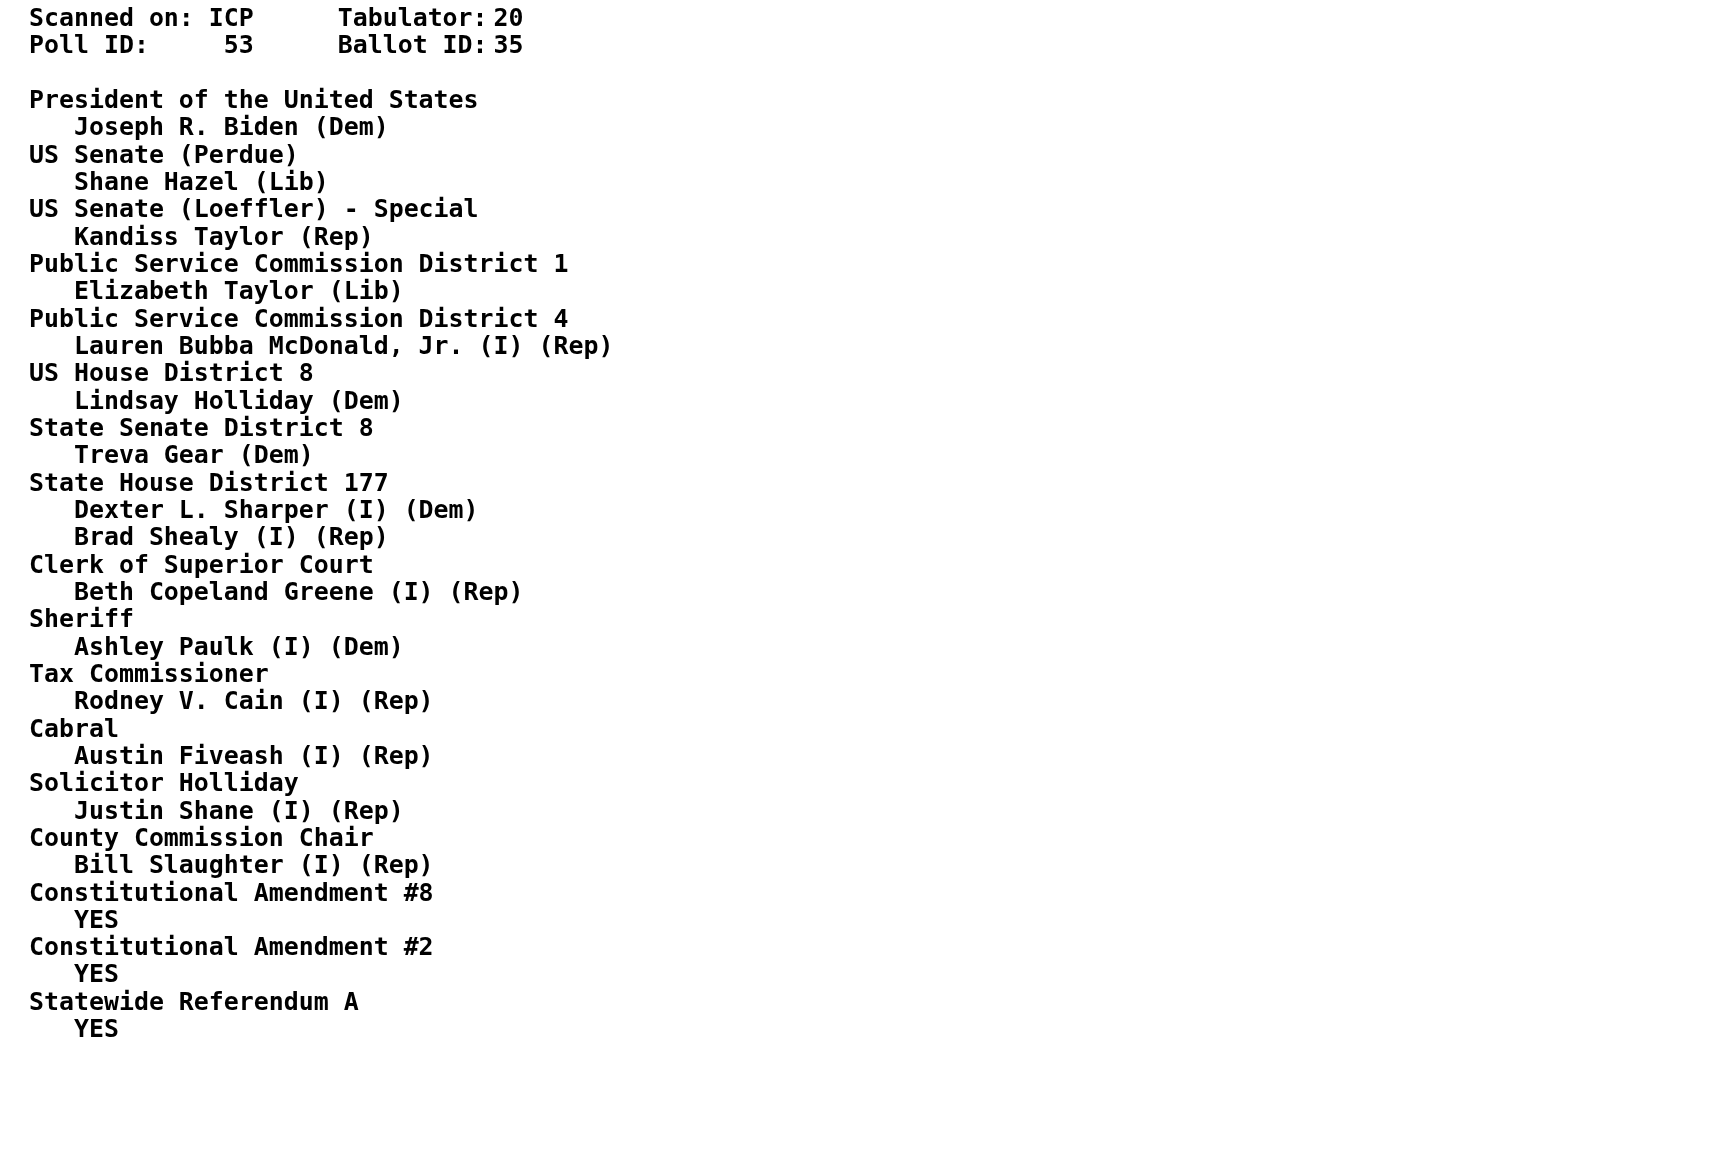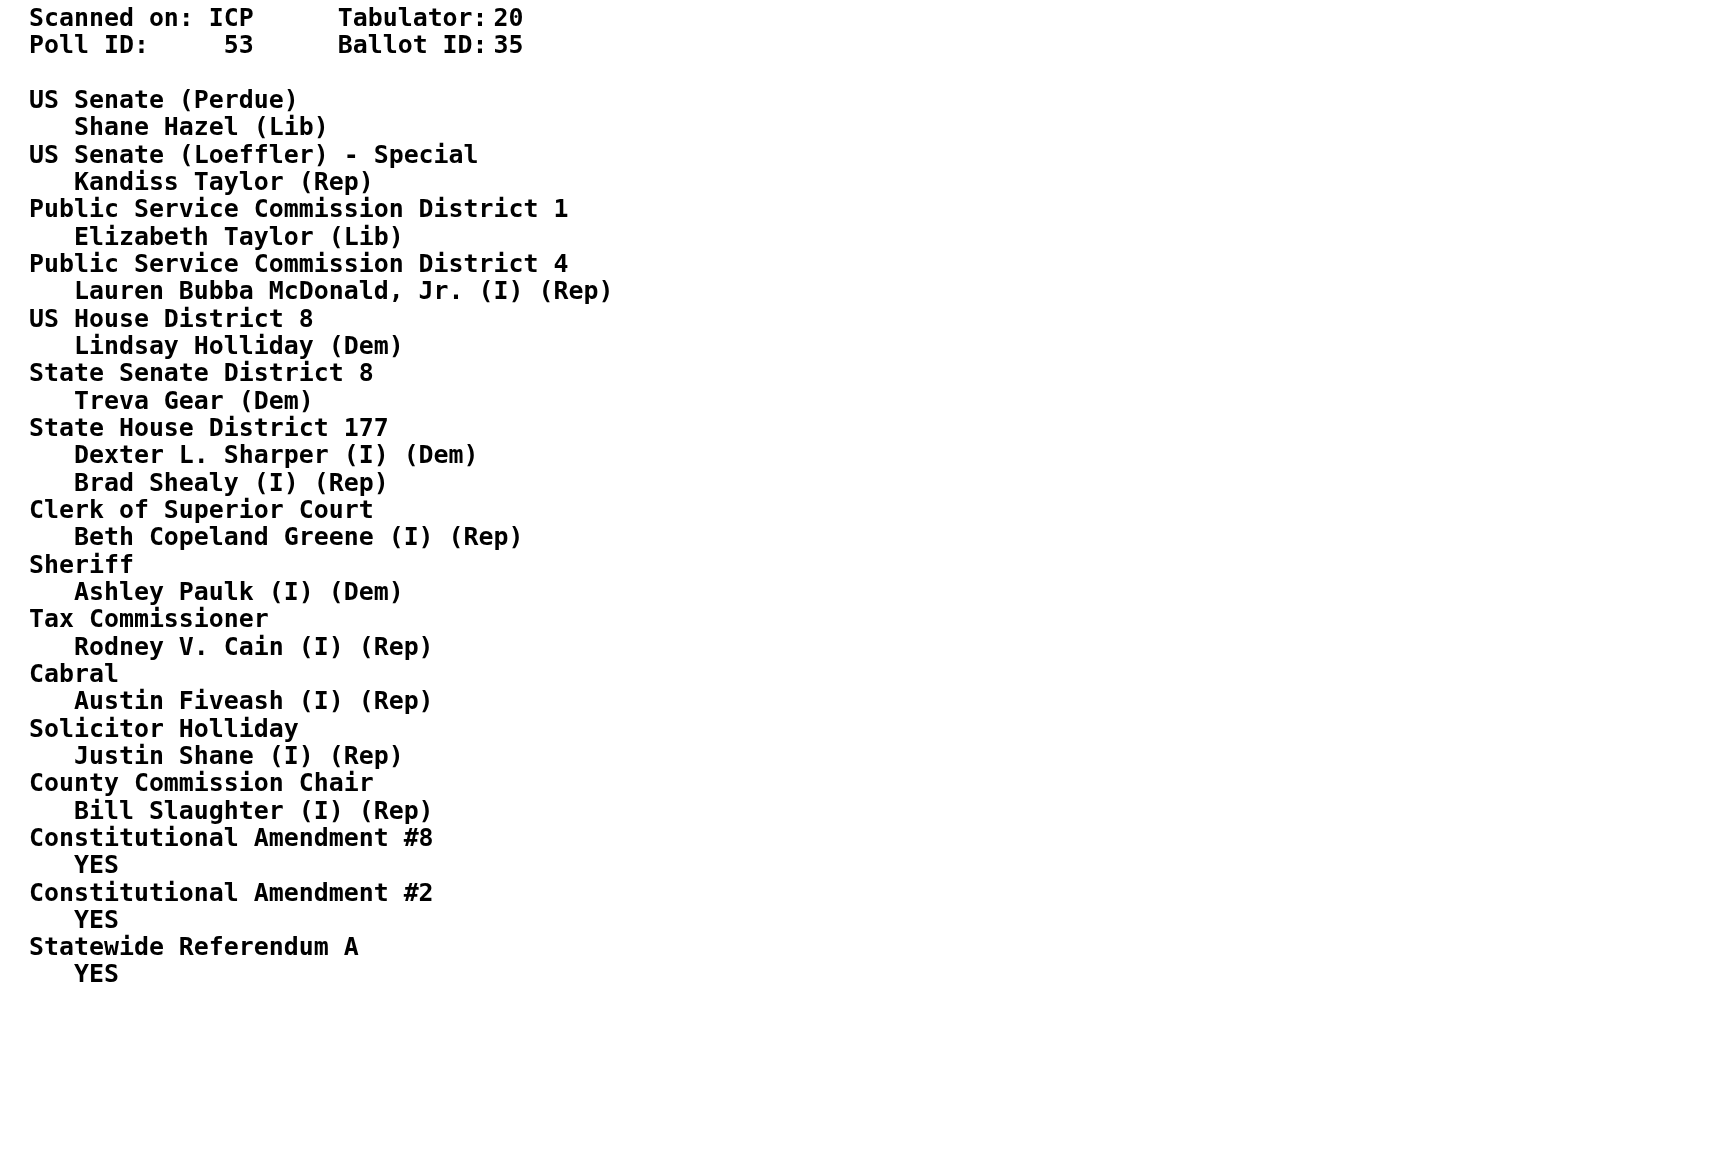--- a/index.html
+++ b/index.html
@@ -61,20 +61,24 @@
   <div class="line">
     <span class="pos c0">Poll ID:</span>
     <span class="pos c13">53</span>
     <span class="pos c19">Ballot ID:</span>
     <span class="pos c31">35</span>
   </div>
 
   <div class="line"></div>
 
   <div id="contest-list">
+  <div class="contest">
+    <div class="contest-name">President of the United States</div>
+    <div class="contest-selection">Joseph R. Biden (Dem)</div>
+  </div>
 
   <div class="contest">
     <div class="contest-name">US Senate (Perdue)</div>
     <div class="contest-selection">Shane Hazel (Lib)</div>
   </div>
 
   <div class="contest">
     <div class="contest-name">US Senate (Loeffler) - Special</div>
     <div class="contest-selection">Kandiss Taylor (Rep)</div>
   </div>

